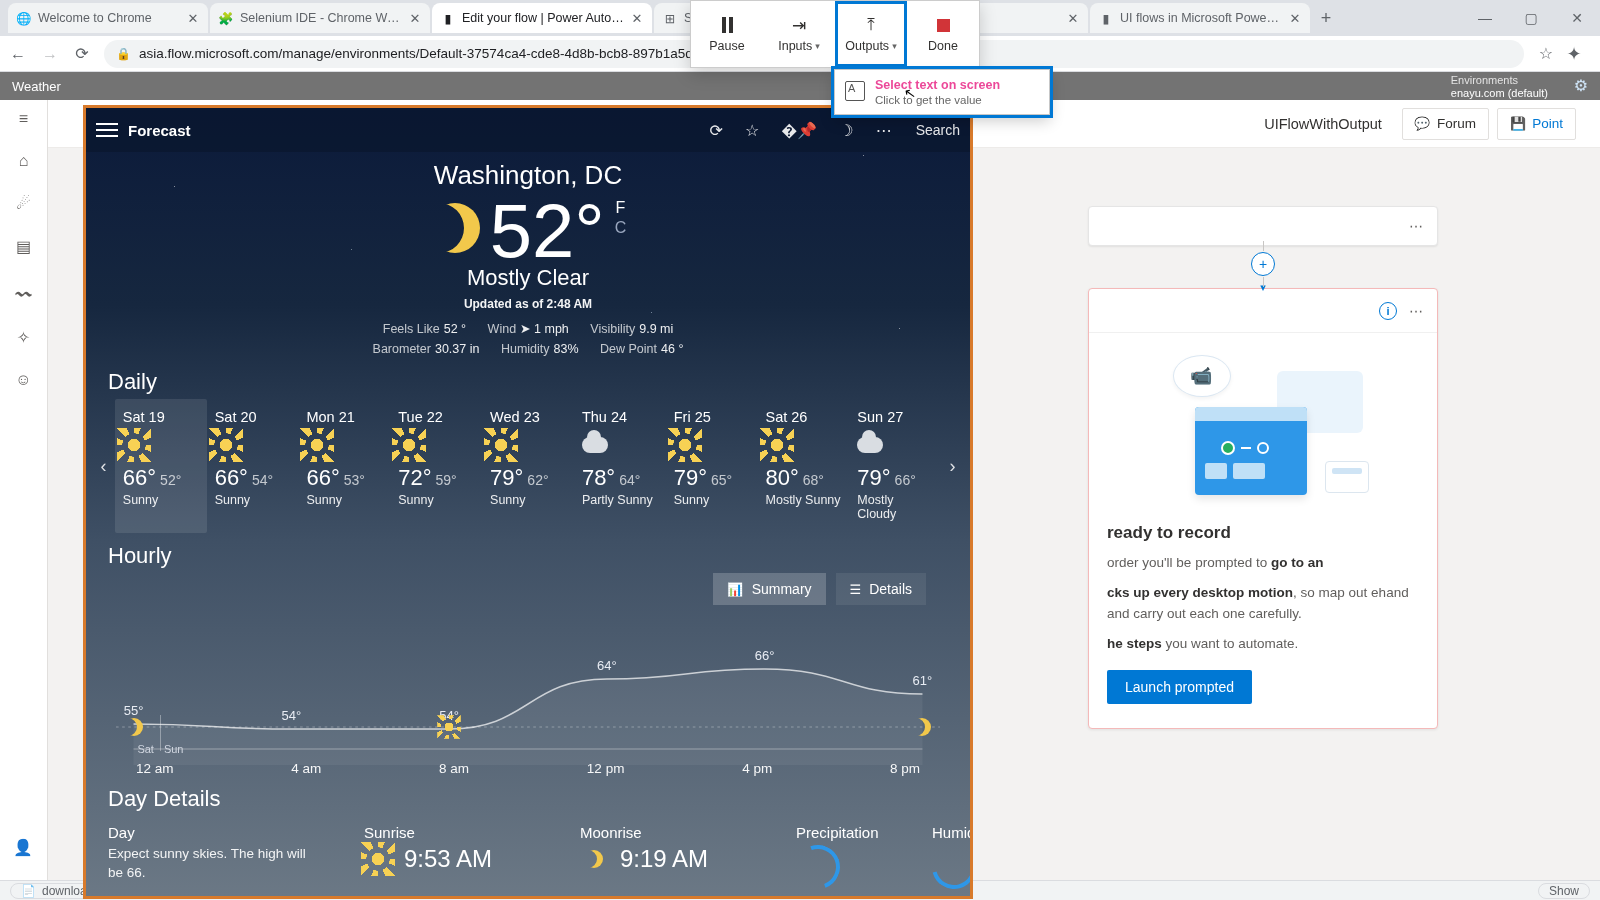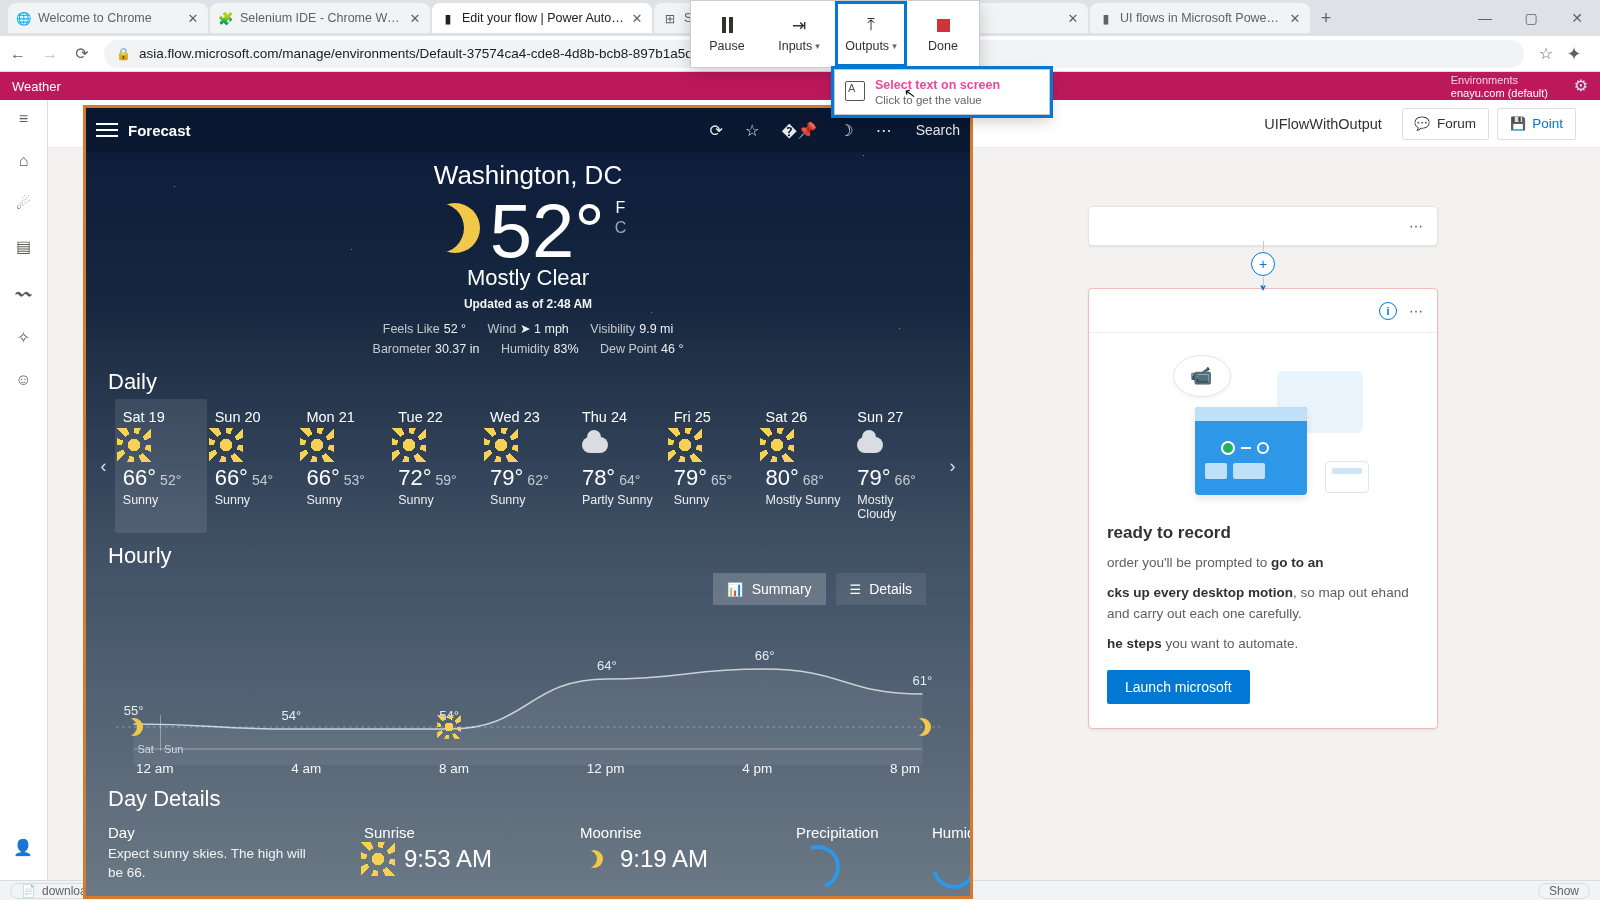--- a/index.html
+++ b/index.html
@@ -18,21 +18,21 @@
 
 .addrbar { height:36px; background:#fff; display:flex; align-items:center; padding:0 8px; gap:12px; border-bottom:1px solid #dadce0; }
 .navico { width:20px; height:20px; display:flex; align-items:center; justify-content:center; color:#5f6368; cursor:pointer; }
 .addr { flex:1; height:28px; background:#f1f3f4; border-radius:14px; display:flex; align-items:center; padding:0 12px; font-size:13.5px; color:#202124; gap:8px; }
 .lockico { color:#5f6368; font-size:12px; }
 .exts { display:flex; gap:8px; padding-right:8px; }
 
 
 .page { position:relative; height:calc(900px - 72px); background:#f3f2f1; }
 
-.bluebar { height:28px; background:#be185d; color:#fff; display:flex; align-items:center; padding:0 12px; font-size:13px; position:relative; }
+.bluebar { height:28px; background:#737373; color:#fff; display:flex; align-items:center; padding:0 12px; font-size:13px; position:relative; }
 .env { position:absolute; right:52px; top:2px; font-size:11px; line-height:13px; text-align:left; }
 .env .lbl { opacity:.8; }
 .gearenv { position:absolute; right:12px; top:4px; color:#cfe4f7; font-size:16px; cursor:pointer; }
 
 .workrow { display:flex; height:calc(100% - 28px); }
 .leftnav { width:48px; background:#fff; border-right:1px solid #e1dfdd; display:flex; flex-direction:column; align-items:center; padding-top:10px; gap:24px; }
 .leftnav .ic { color:#605e5c; font-size:16px; cursor:pointer; }
 .leftnav .spacer { flex:1; }
 
 .main { flex:1; position:relative; }
@@ -341,21 +341,21 @@
                     <div class="ill-ring"></div>
                   </div>
                 <div class="ill-sq"></div>
                   <div class="ill-sq2"></div>
                 <div class="ill-tab"></div>
               </div>
               <div class="readyhdr">ready to record</div>
               <div class="readyp"><span>order you'll be prompted to </span><b>go to an</b></div>
               <div class="readyp"><b>cks up every desktop motion</b><span>, so map out </span><span>ehand and carry out each one carefully.</span></div>
               <div class="readyp"><b>he steps</b><span> you want to automate.</span></div>
-              <button class="launch">Launch microsoft</button>
+              <button class="launch">Launch prompted</button>
             </div>
           </div>
         </div>
       </div>
 
       <div class="weather">
         <div class="stars"></div>
         <div class="whdr">
           <div class="ham">
               <span></span>
@@ -401,21 +401,21 @@
 
           <div class="dayc sel">
               <div class="dname">Sat 19</div>
               <div class="dico">
                 <div class="sun"></div>
               </div>
               <div class="dtemp">66°<span class="lo">52°</span></div>
               <div class="dcond">Sunny</div>
             </div>
             <div class="dayc">
-              <div class="dname">Sun 20</div>
+              <div class="dname">Sat 20</div>
               <div class="dico">
                 <div class="sun"></div>
               </div>
               <div class="dtemp">66°<span class="lo">54°</span></div>
               <div class="dcond">Sunny</div>
             </div>
             <div class="dayc">
               <div class="dname">Mon 21</div>
               <div class="dico">
                 <div class="sun"></div>

